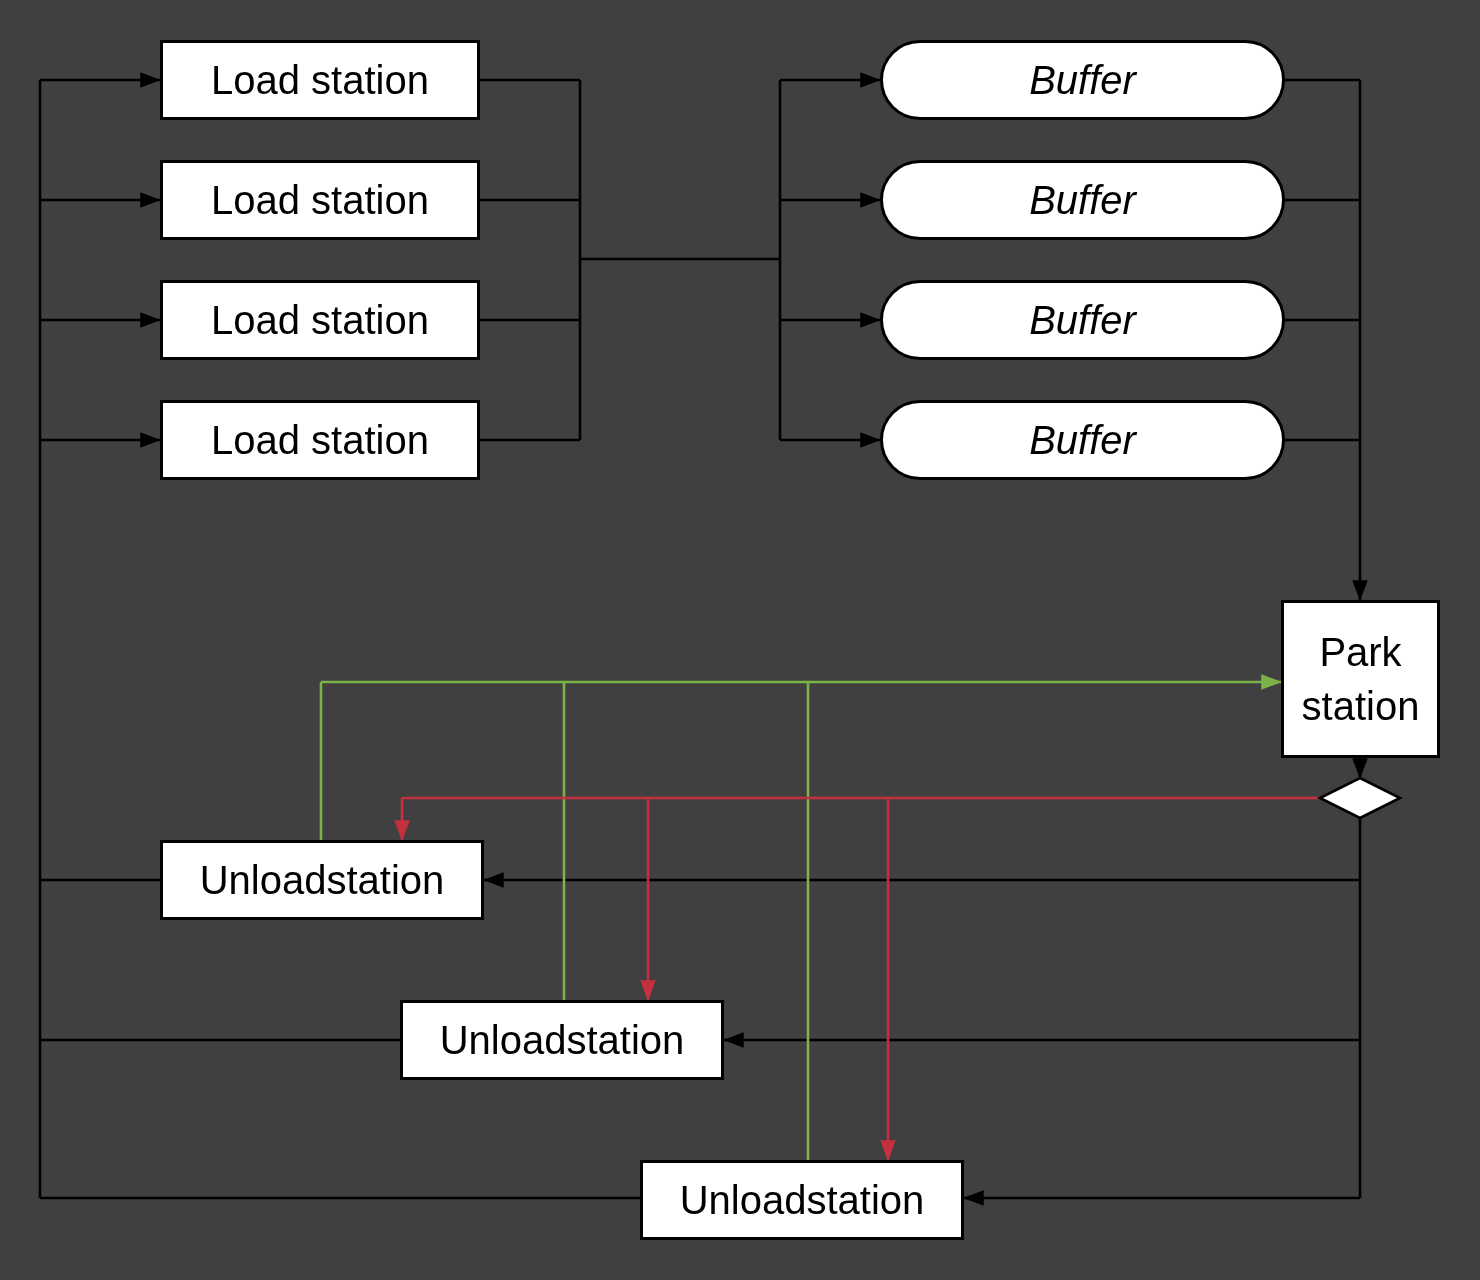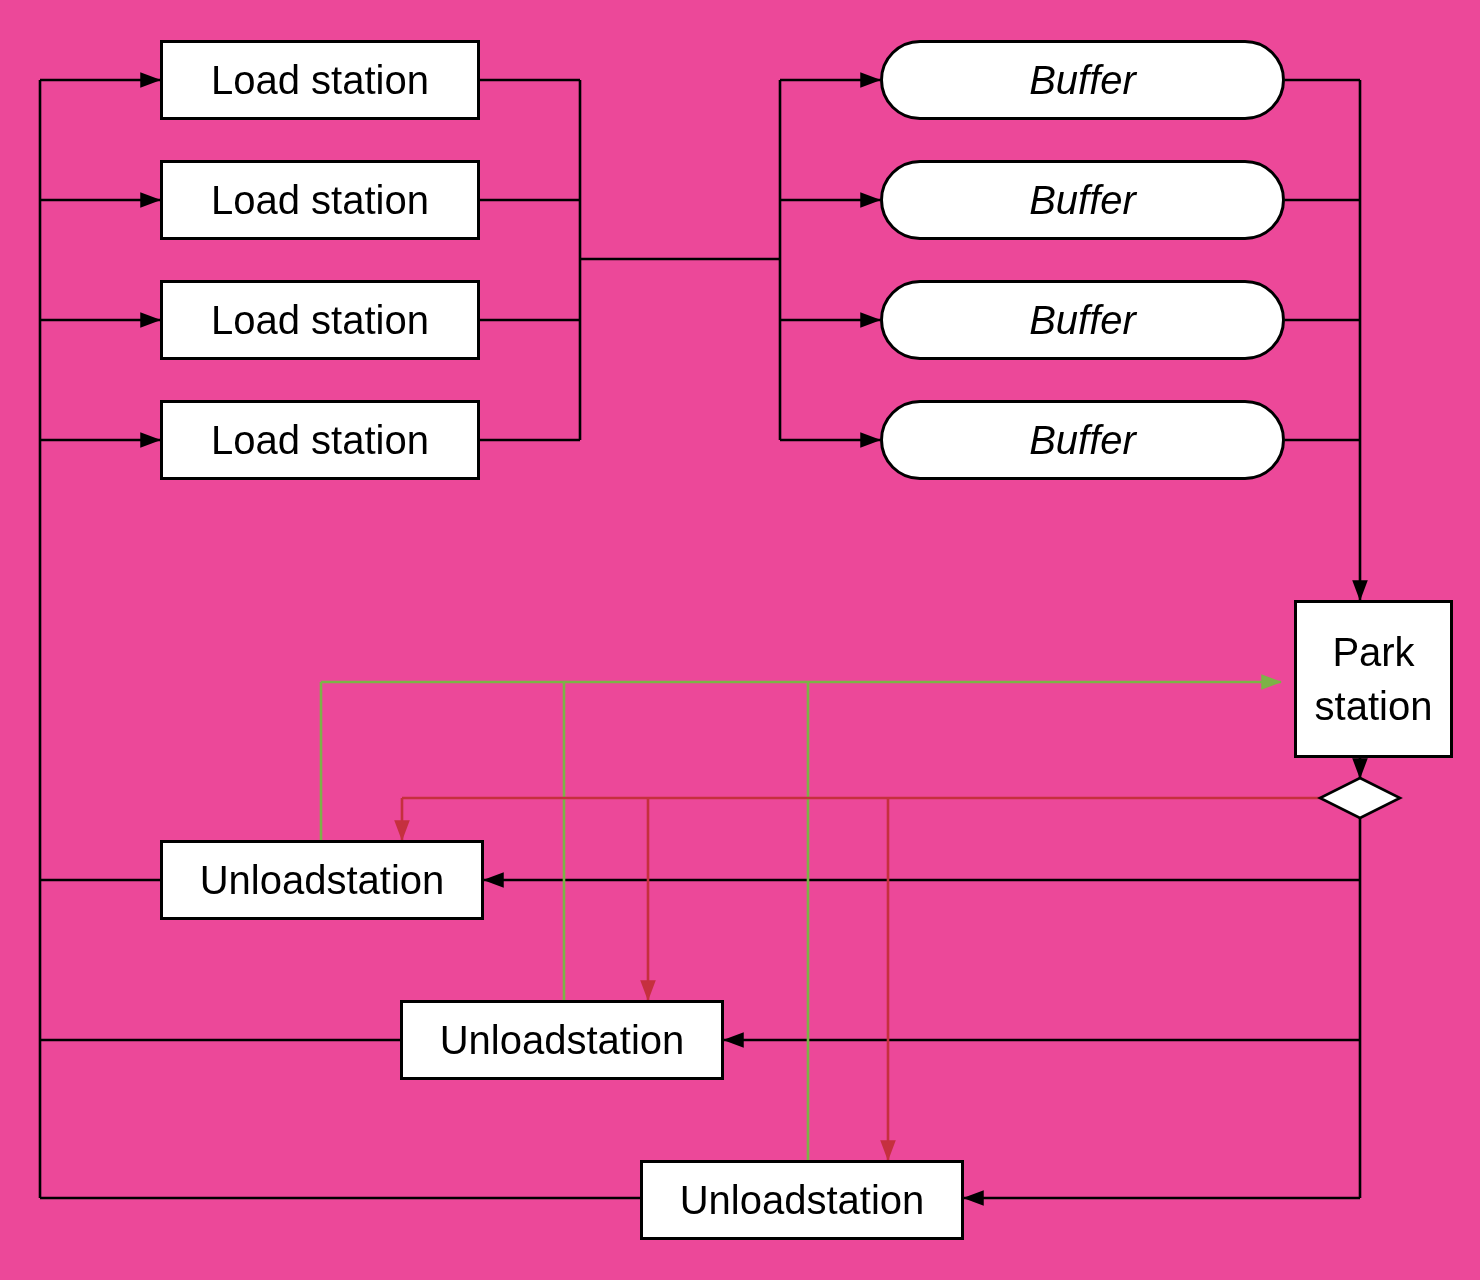--- a/index.html
+++ b/index.html
@@ -5,21 +5,21 @@
   :root{
     --c-black:#000000;
     --c-green:#7cb347;
     --c-red:#c5303e;
     --c-fill:#ffffff;
   }
   html,body{margin:0;padding:0;background:#ffffff;}
   #canvas{
     position:relative;
     width:1480px;height:1280px;
-    background:#ec4899;
+    background:#404040;
     font-family:"Liberation Sans",sans-serif;
     overflow:hidden;
   }
   #wires{position:absolute;left:0;top:0;width:1480px;height:1280px;}
   .lk{stroke:var(--c-black);stroke-width:2.6;fill:none;}
   .lg{stroke:var(--c-green);stroke-width:2.6;fill:none;}
   .lr{stroke:var(--c-red);stroke-width:2.6;fill:none;}
   .mk-k{fill:var(--c-black);}
   .mk-g{fill:var(--c-green);}
   .mk-r{fill:var(--c-red);}
@@ -115,19 +115,19 @@
   <div class="node" style="left:160px;top:40px;width:320px;height:80px;">Load station</div>
   <div class="node" style="left:160px;top:160px;width:320px;height:80px;">Load station</div>
   <div class="node" style="left:160px;top:280px;width:320px;height:80px;">Load station</div>
   <div class="node" style="left:160px;top:400px;width:320px;height:80px;">Load station</div>
 
   <div class="node stadium" style="left:880px;top:40px;width:405px;height:80px;">Buffer</div>
   <div class="node stadium" style="left:880px;top:160px;width:405px;height:80px;">Buffer</div>
   <div class="node stadium" style="left:880px;top:280px;width:405px;height:80px;">Buffer</div>
   <div class="node stadium" style="left:880px;top:400px;width:405px;height:80px;">Buffer</div>
 
-  <div class="node wrap" style="left:1281px;top:600px;width:159px;height:158px;margin-left:13px;">Park station</div>
+  <div class="node wrap" style="left:1281px;top:600px;width:159px;height:158px;">Park station</div>
 
   <div class="node" style="left:160px;top:840px;width:324px;height:80px;">Unloadstation</div>
   <div class="node" style="left:400px;top:1000px;width:324px;height:80px;">Unloadstation</div>
   <div class="node" style="left:640px;top:1160px;width:324px;height:80px;">Unloadstation</div>
 
 </div>
 
 </body></html>

